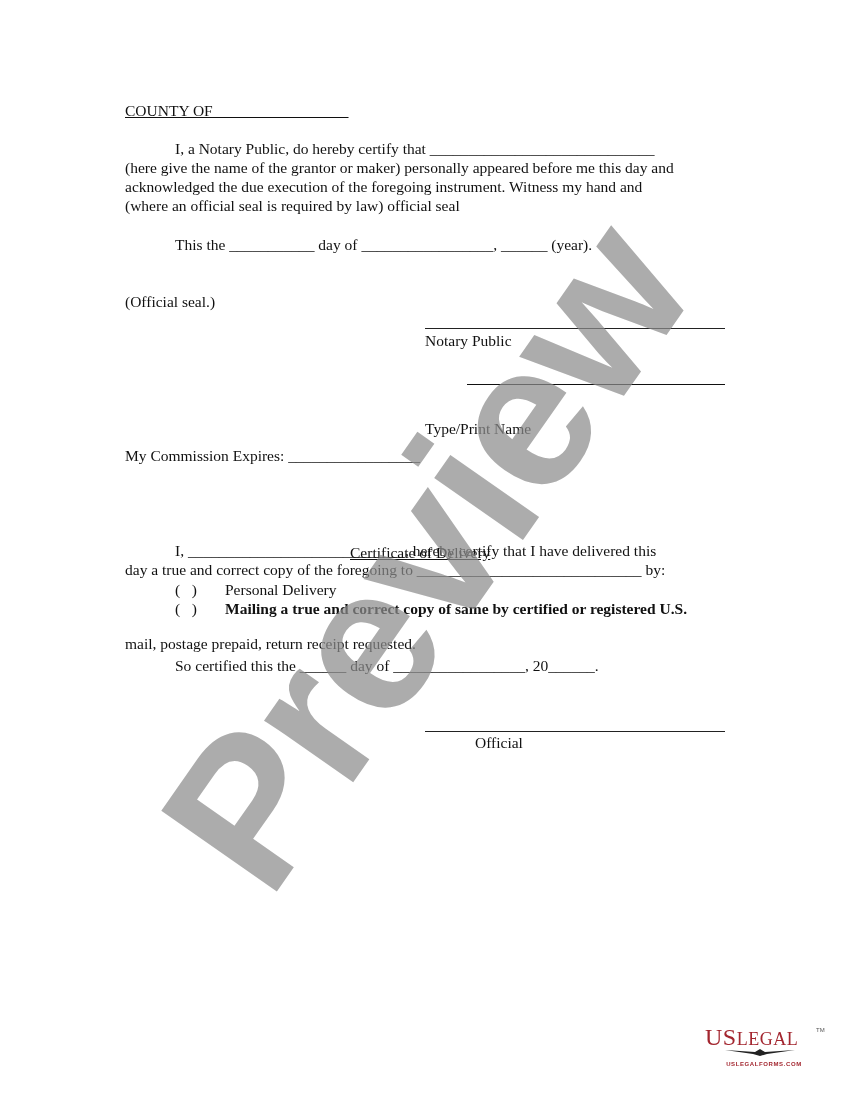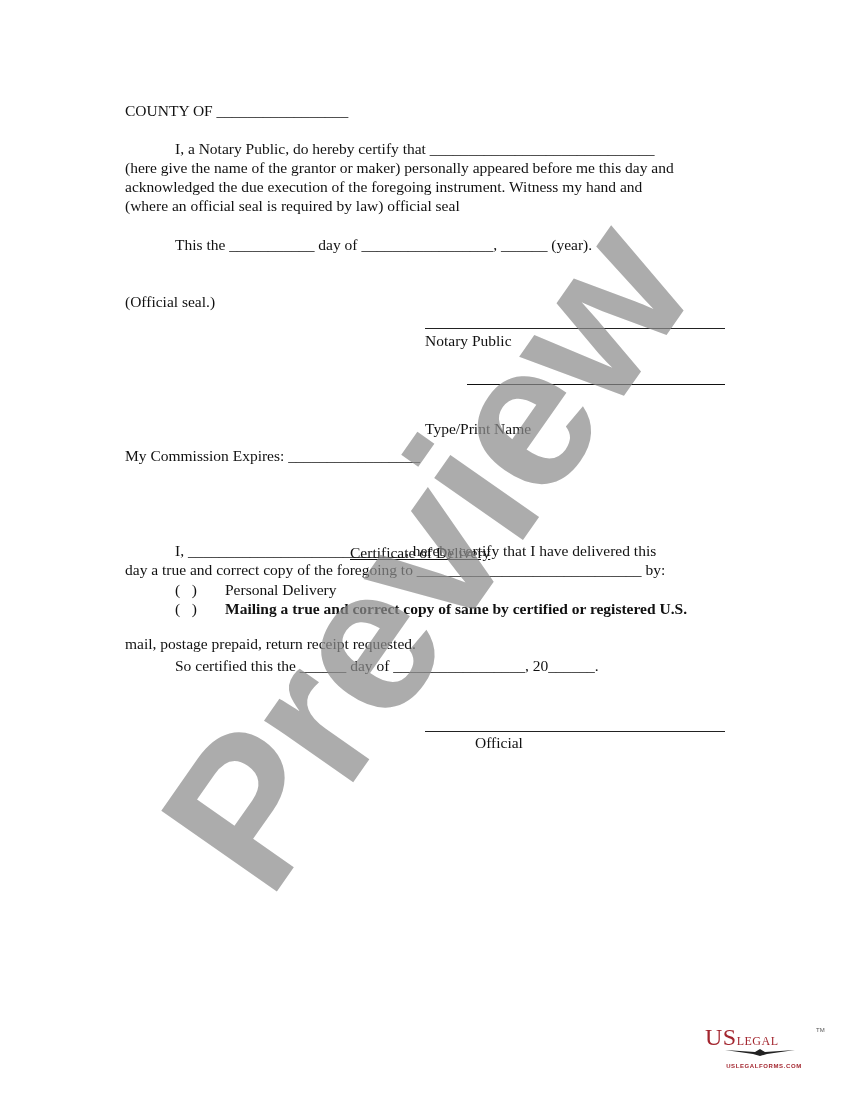--- a/index.html
+++ b/index.html
@@ -7,30 +7,30 @@
          font-family:"Liberation Serif", serif; font-size:15.5px; color:#111; }
   .t { position:absolute; white-space:pre; line-height:19px; }
   .u { text-decoration:underline; }
   .rule { position:absolute; height:0; border-top:1px solid #222; }
   .rule.thick { border-top:1.6px solid #111; }
   .watermark { position:absolute; left:425px; top:556px; transform:translate(-50%,-50%) rotate(-55deg);
                font-family:"Liberation Sans", sans-serif; font-weight:bold; font-size:205px;
                color:rgba(140,140,140,0.72); letter-spacing:-4px; pointer-events:none; white-space:nowrap; }
   .logo { position:absolute; left:705px; top:1025px; width:120px; height:45px; }
   .logo .brand { font-family:"Liberation Serif", serif; font-size:24px; color:#a3262f; letter-spacing:0.5px; line-height:24px; }
-  .logo .brand small { font-size:12px; }
+  .logo .brand small { font-size:18px; }
   .logo .tm { position:absolute; left:111px; top:2px; font-size:6px; color:#555; font-family:"Liberation Sans", sans-serif; }
   .logo .url { font-family:"Liberation Sans", sans-serif; font-size:6px; font-weight:bold; color:#a3262f; letter-spacing:0.6px; text-align:center; margin-top:10px; width:100px; margin-left:9px; }
   .logo svg { position:absolute; left:20px; top:22px; }
 </style>
 </head>
 <body>
 
 <div>
-  <div class="t" style="left:125px;top:101px;">COUNTY OF _________________</div>
+  <div class="t" style="left:125px;top:101px;text-decoration:underline;">COUNTY OF _________________</div>
 
   <div class="t" style="left:175px;top:139px;">I, a Notary Public, do hereby certify that _____________________________</div>
   <div class="t" style="left:125px;top:158px;">(here give the name of the grantor or maker) personally appeared before me this day and</div>
   <div class="t" style="left:125px;top:177px;">acknowledged the due execution of the foregoing instrument. Witness my hand and</div>
   <div class="t" style="left:125px;top:196px;">(where an official seal is required by law) official seal</div>
 
   <div class="t" style="left:175px;top:235px;">This the ___________ day of _________________, ______ (year).</div>
 
   <div class="t" style="left:125px;top:292px;">(Official seal.)</div>
 

